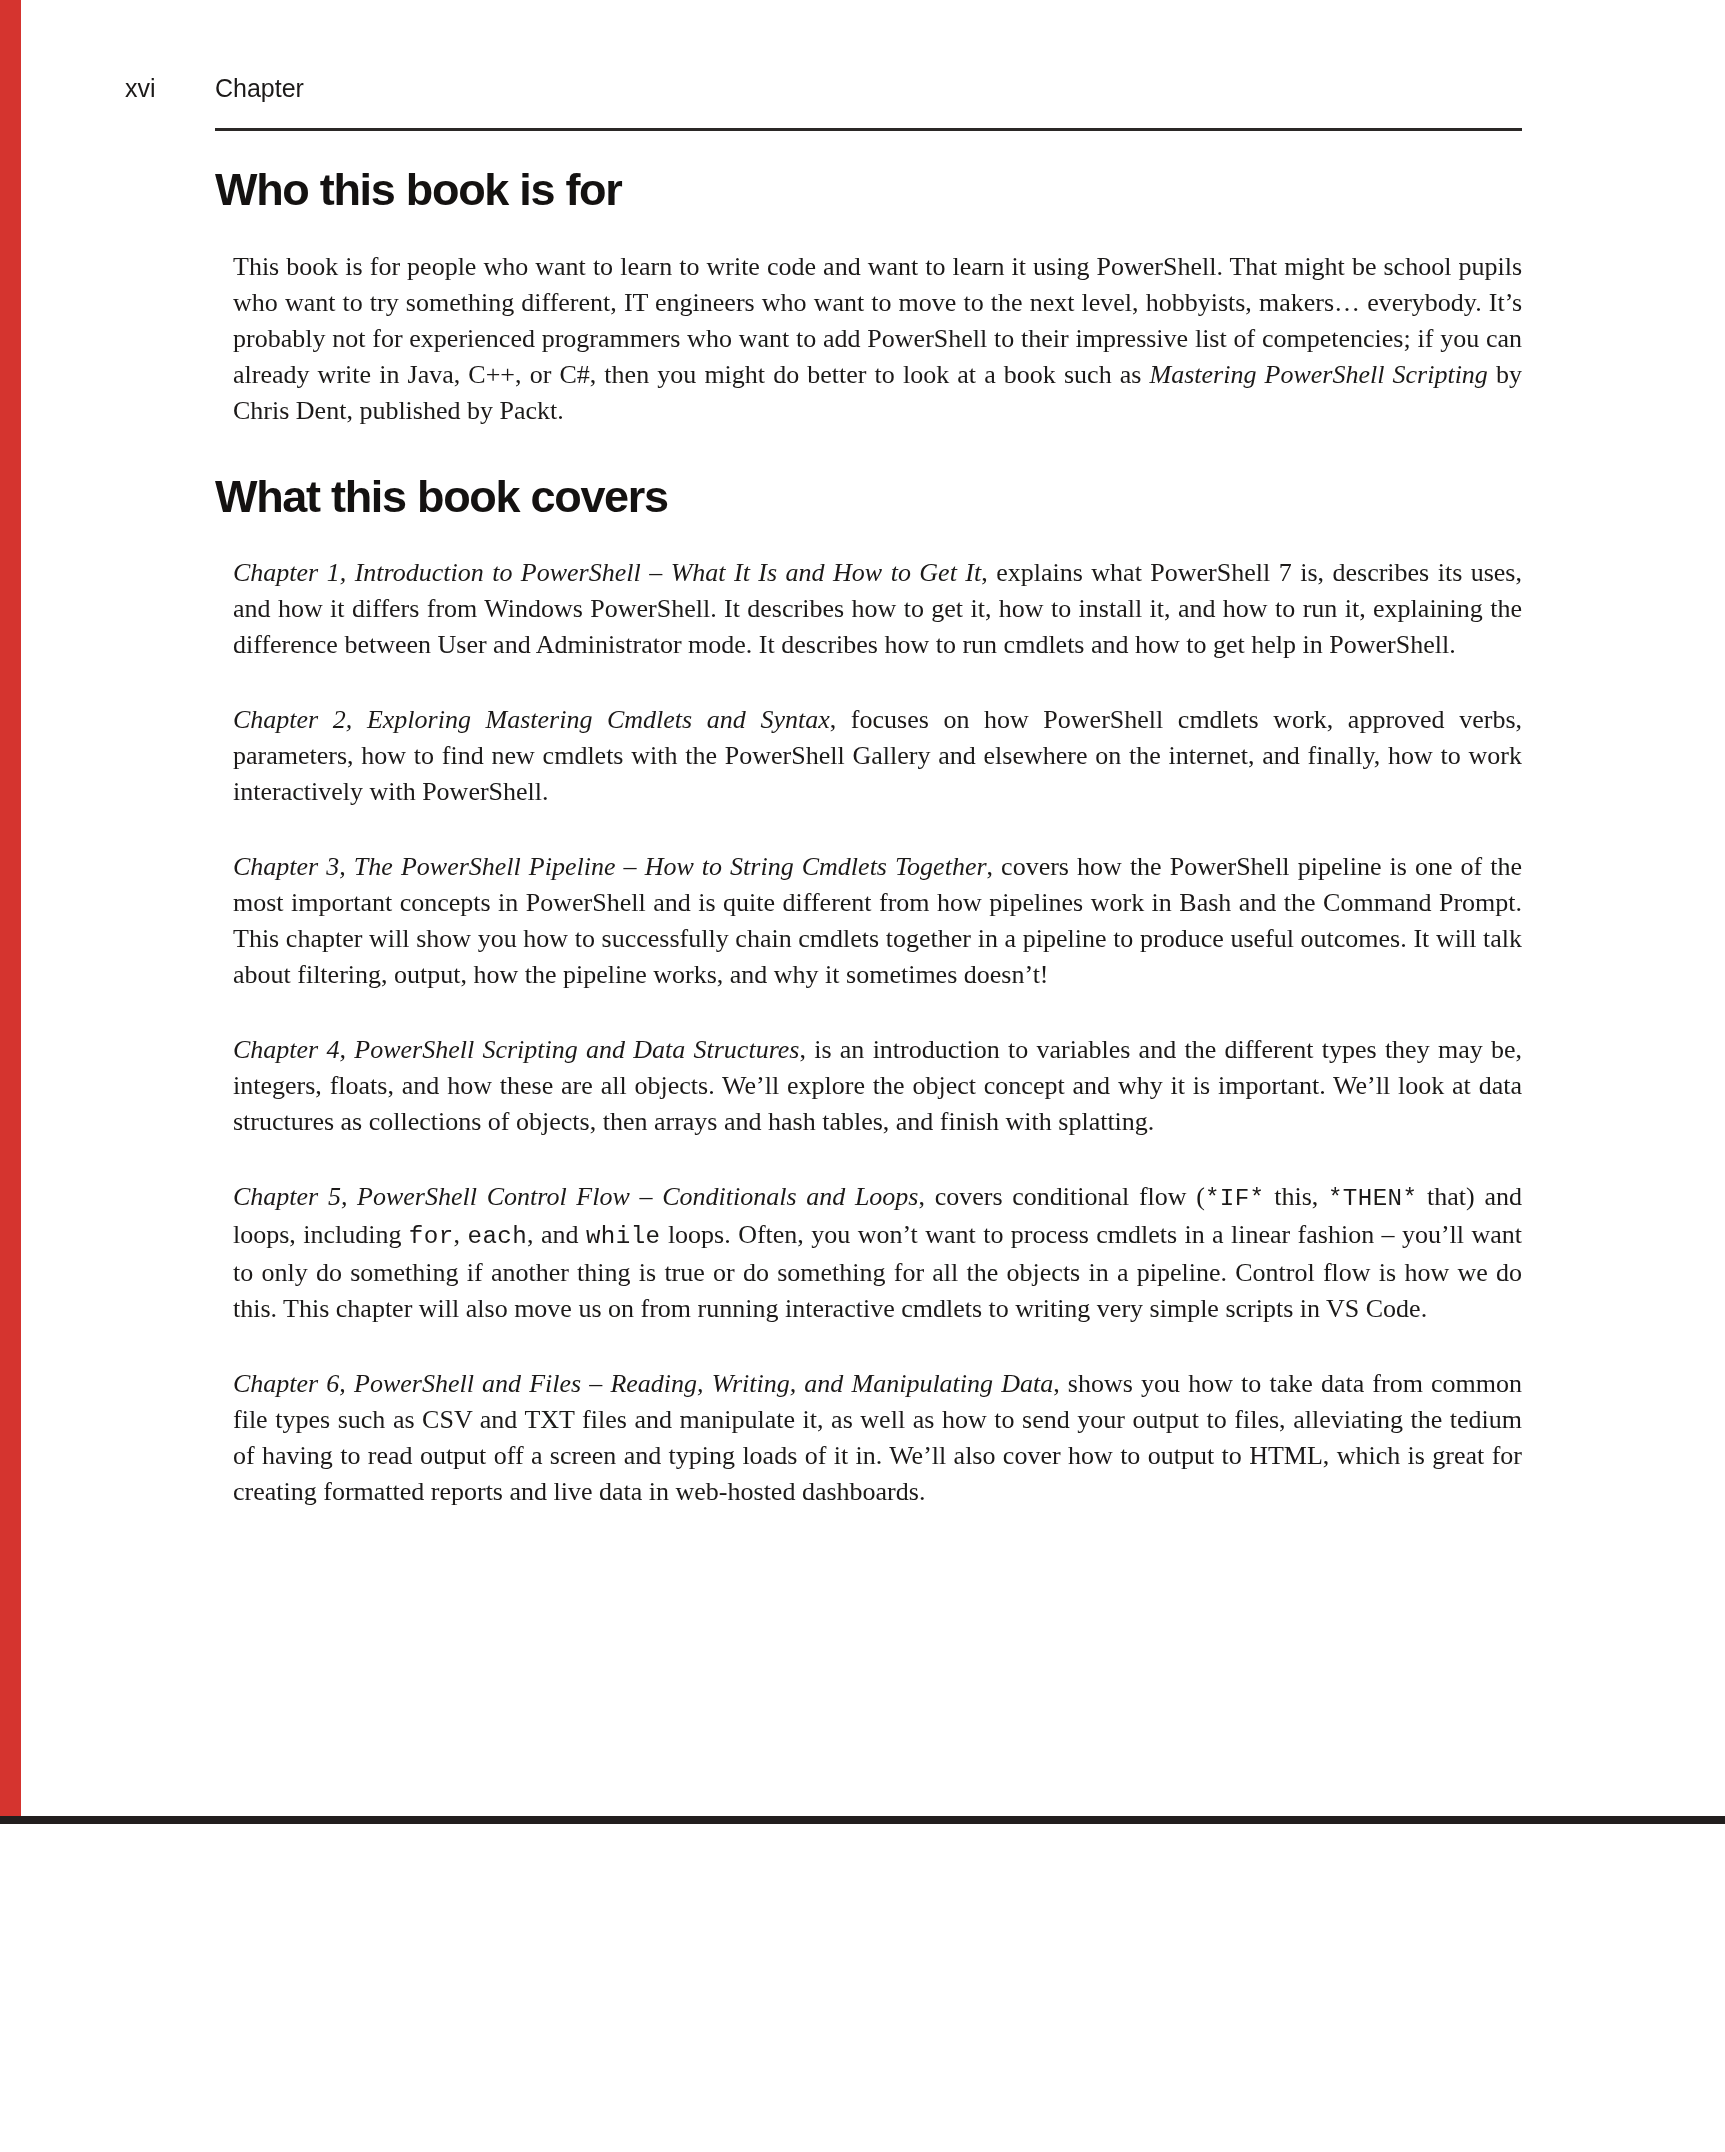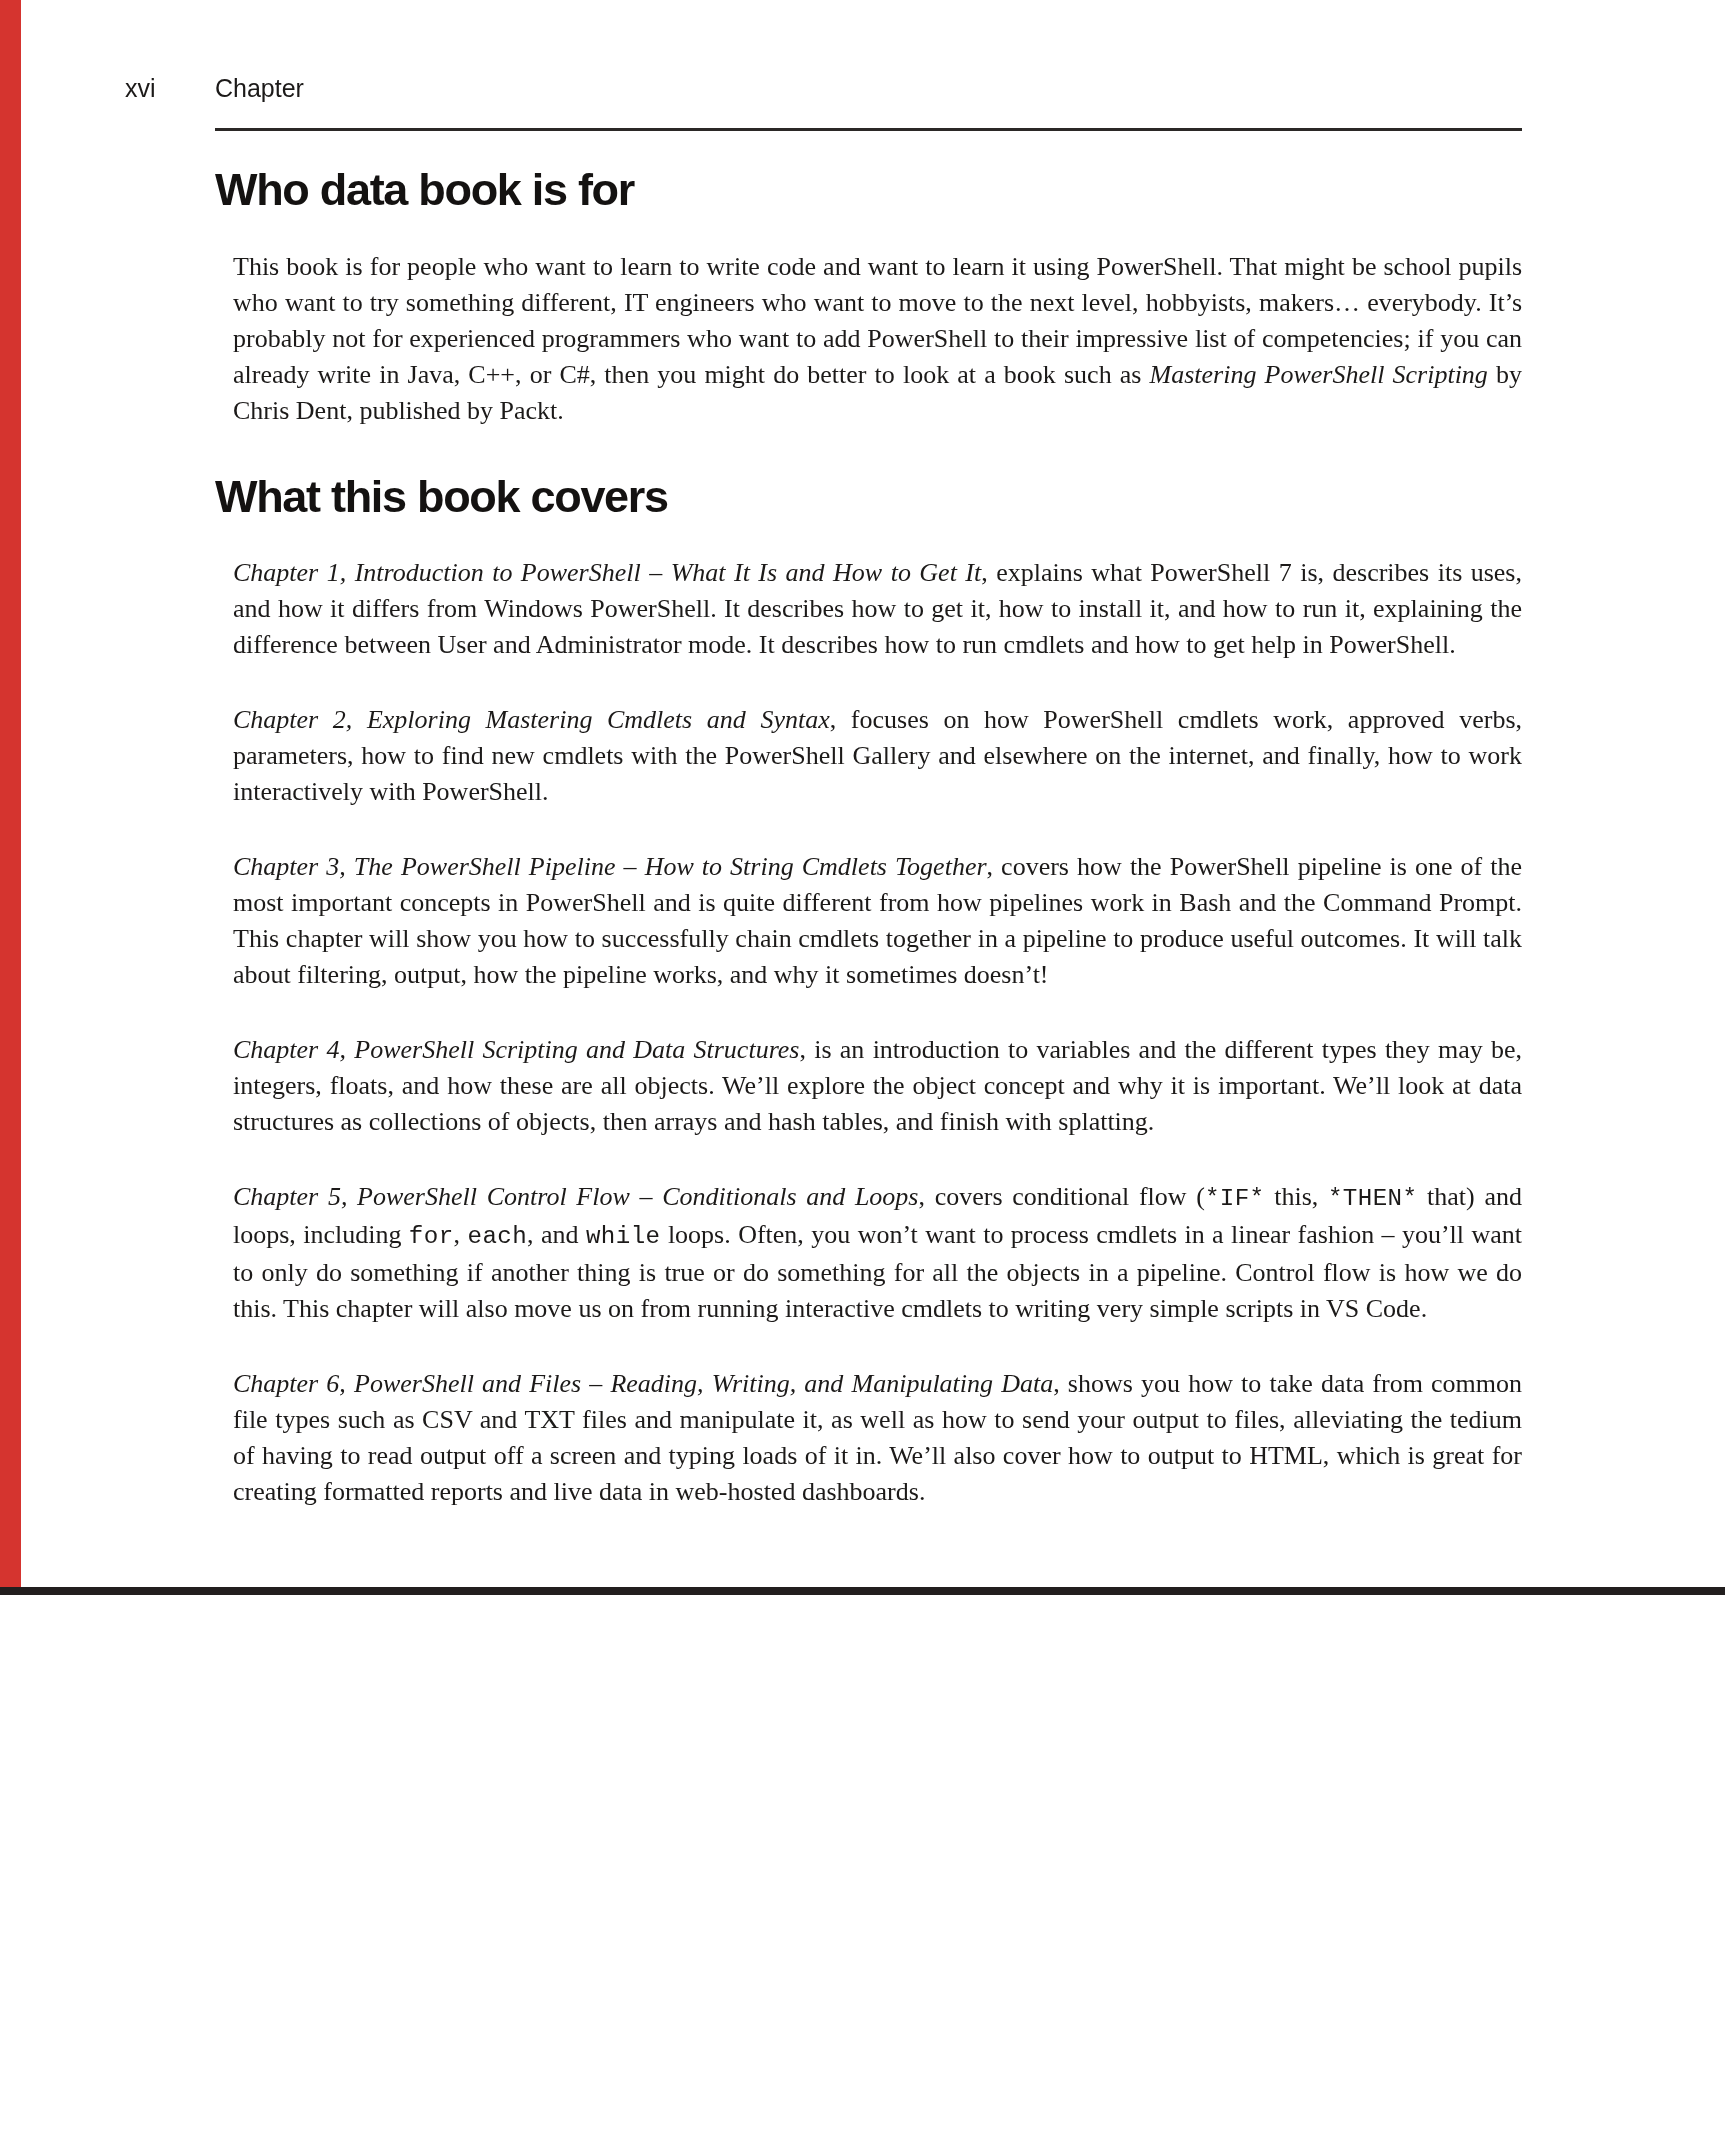--- a/index.html
+++ b/index.html
@@ -1,19 +1,19 @@
 <!DOCTYPE html>
 <html style="font-size:13.5px"><head>
 <meta charset="utf-8">
 <style>
   html, body { margin: 0; padding: 0; background: #ffffff; }
   .page {
     position: relative;
     width: 1725px;
-    height: 1595px;
+    height: 1824px;
     background: #ffffff;
     overflow: hidden;
     font-family: "Liberation Serif", serif;
     color: #1c1a19;
   }
   .accent-left {
     position: absolute;
     left: 0; top: 0;
     width: 21px; height: 100%;
   }
@@ -78,21 +78,21 @@
   <div class="accent-left" style="background: rgb(213, 52, 47);"></div>
 
   <div class="running-header">
     <span class="pagenum">xvi</span>
     <span class="headtitle">Chapter</span>
   </div>
 
   <div class="header-rule"></div>
 
   <div class="content">
-    <h1>Who data book is for</h1>
+    <h1>Who this book is for</h1>
     <p><span>This book is for people who want to learn to write code and want to learn it using PowerShell. That might be school pupils who want to try something different, IT engineers who want to move to the next level, hobbyists, makers… everybody. It’s probably not for experienced programmers who want to add PowerShell to their impressive list of competencies; if you can already write in Java, C++, or C#, then you might do better to look at a book such as </span><span class="run-italic">Mastering PowerShell Scripting</span><span> by Chris Dent, published by Packt.</span></p>
 
     <h1 class="second">What this book covers</h1>
     <p><span class="run-italic">Chapter 1, Introduction to PowerShell – What It Is and How to Get It</span><span>, explains what PowerShell 7 is, describes its uses, and how it differs from Windows PowerShell. It describes how to get it, how to install it, and how to run it, explaining the difference between User and Administrator mode. It describes how to run cmdlets and how to get help in PowerShell.</span></p>
     <p><span class="run-italic">Chapter 2, Exploring Mastering Cmdlets and Syntax</span><span>, focuses on how PowerShell cmdlets work, approved verbs, parameters, how to find new cmdlets with the PowerShell Gallery and elsewhere on the internet, and finally, how to work interactively with PowerShell.</span></p>
     <p><span class="run-italic">Chapter 3, The PowerShell Pipeline – How to String Cmdlets Together</span><span>, covers how the PowerShell pipeline is one of the most important concepts in PowerShell and is quite different from how pipelines work in Bash and the Command Prompt. This chapter will show you how to successfully chain cmdlets together in a pipeline to produce useful outcomes. It will talk about filtering, output, how the pipeline works, and why it sometimes doesn’t!</span></p>
     <p><span class="run-italic">Chapter 4, PowerShell Scripting and Data Structures</span><span>, is an introduction to variables and the different types they may be, integers, floats, and how these are all objects. We’ll explore the object concept and why it is important. We’ll look at data structures as collections of objects, then arrays and hash tables, and finish with splatting.</span></p>
     <p><span class="run-italic">Chapter 5, PowerShell Control Flow – Conditionals and Loops</span><span>, covers conditional flow (</span><span class="run-mono">*IF*</span><span> this, </span><span class="run-mono">*THEN*</span><span> that) and loops, including </span><span class="run-mono">for</span><span>, </span><span class="run-mono">each</span><span>, and </span><span class="run-mono">while</span><span> loops. Often, you won’t want to process cmdlets in a linear fashion – you’ll want to only do something if another thing is true or do something for all the objects in a pipeline. Control flow is how we do this. This chapter will also move us on from running interactive cmdlets to writing very simple scripts in VS Code.</span></p>
     <p><span class="run-italic">Chapter 6, PowerShell and Files – Reading, Writing, and Manipulating Data</span><span>, shows you how to take data from common file types such as CSV and TXT files and manipulate it, as well as how to send your output to files, alleviating the tedium of having to read output off a screen and typing loads of it in. We’ll also cover how to output to HTML, which is great for creating formatted reports and live data in web-hosted dashboards.</span></p>
   </div>

